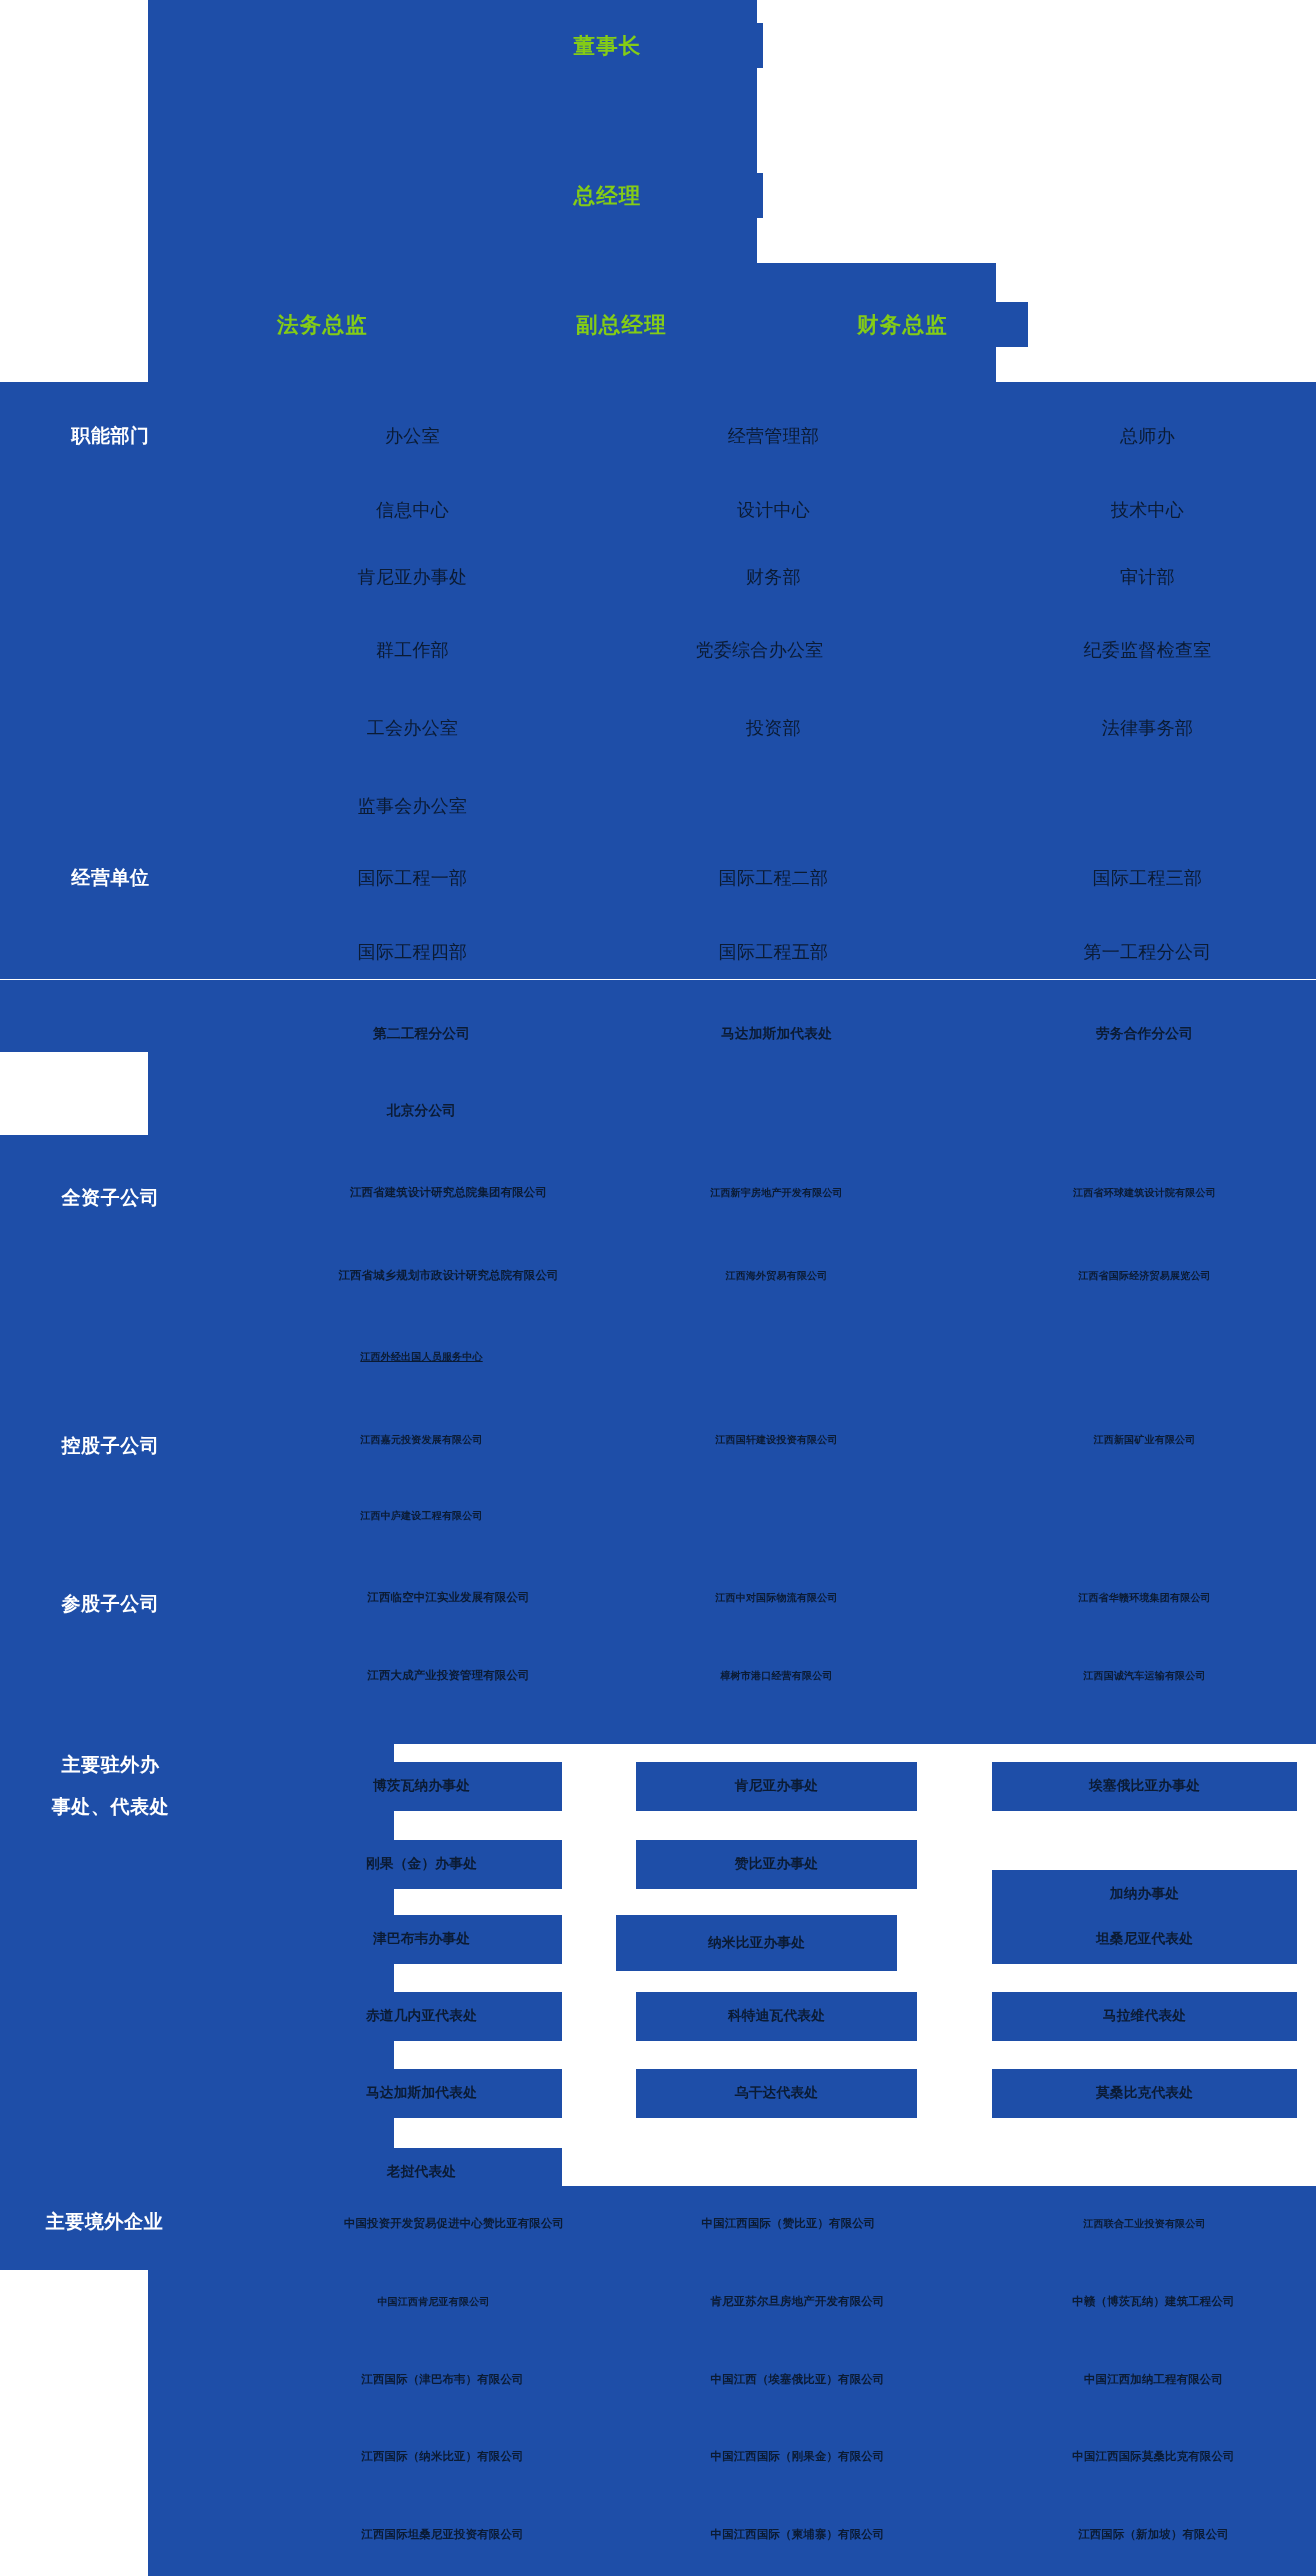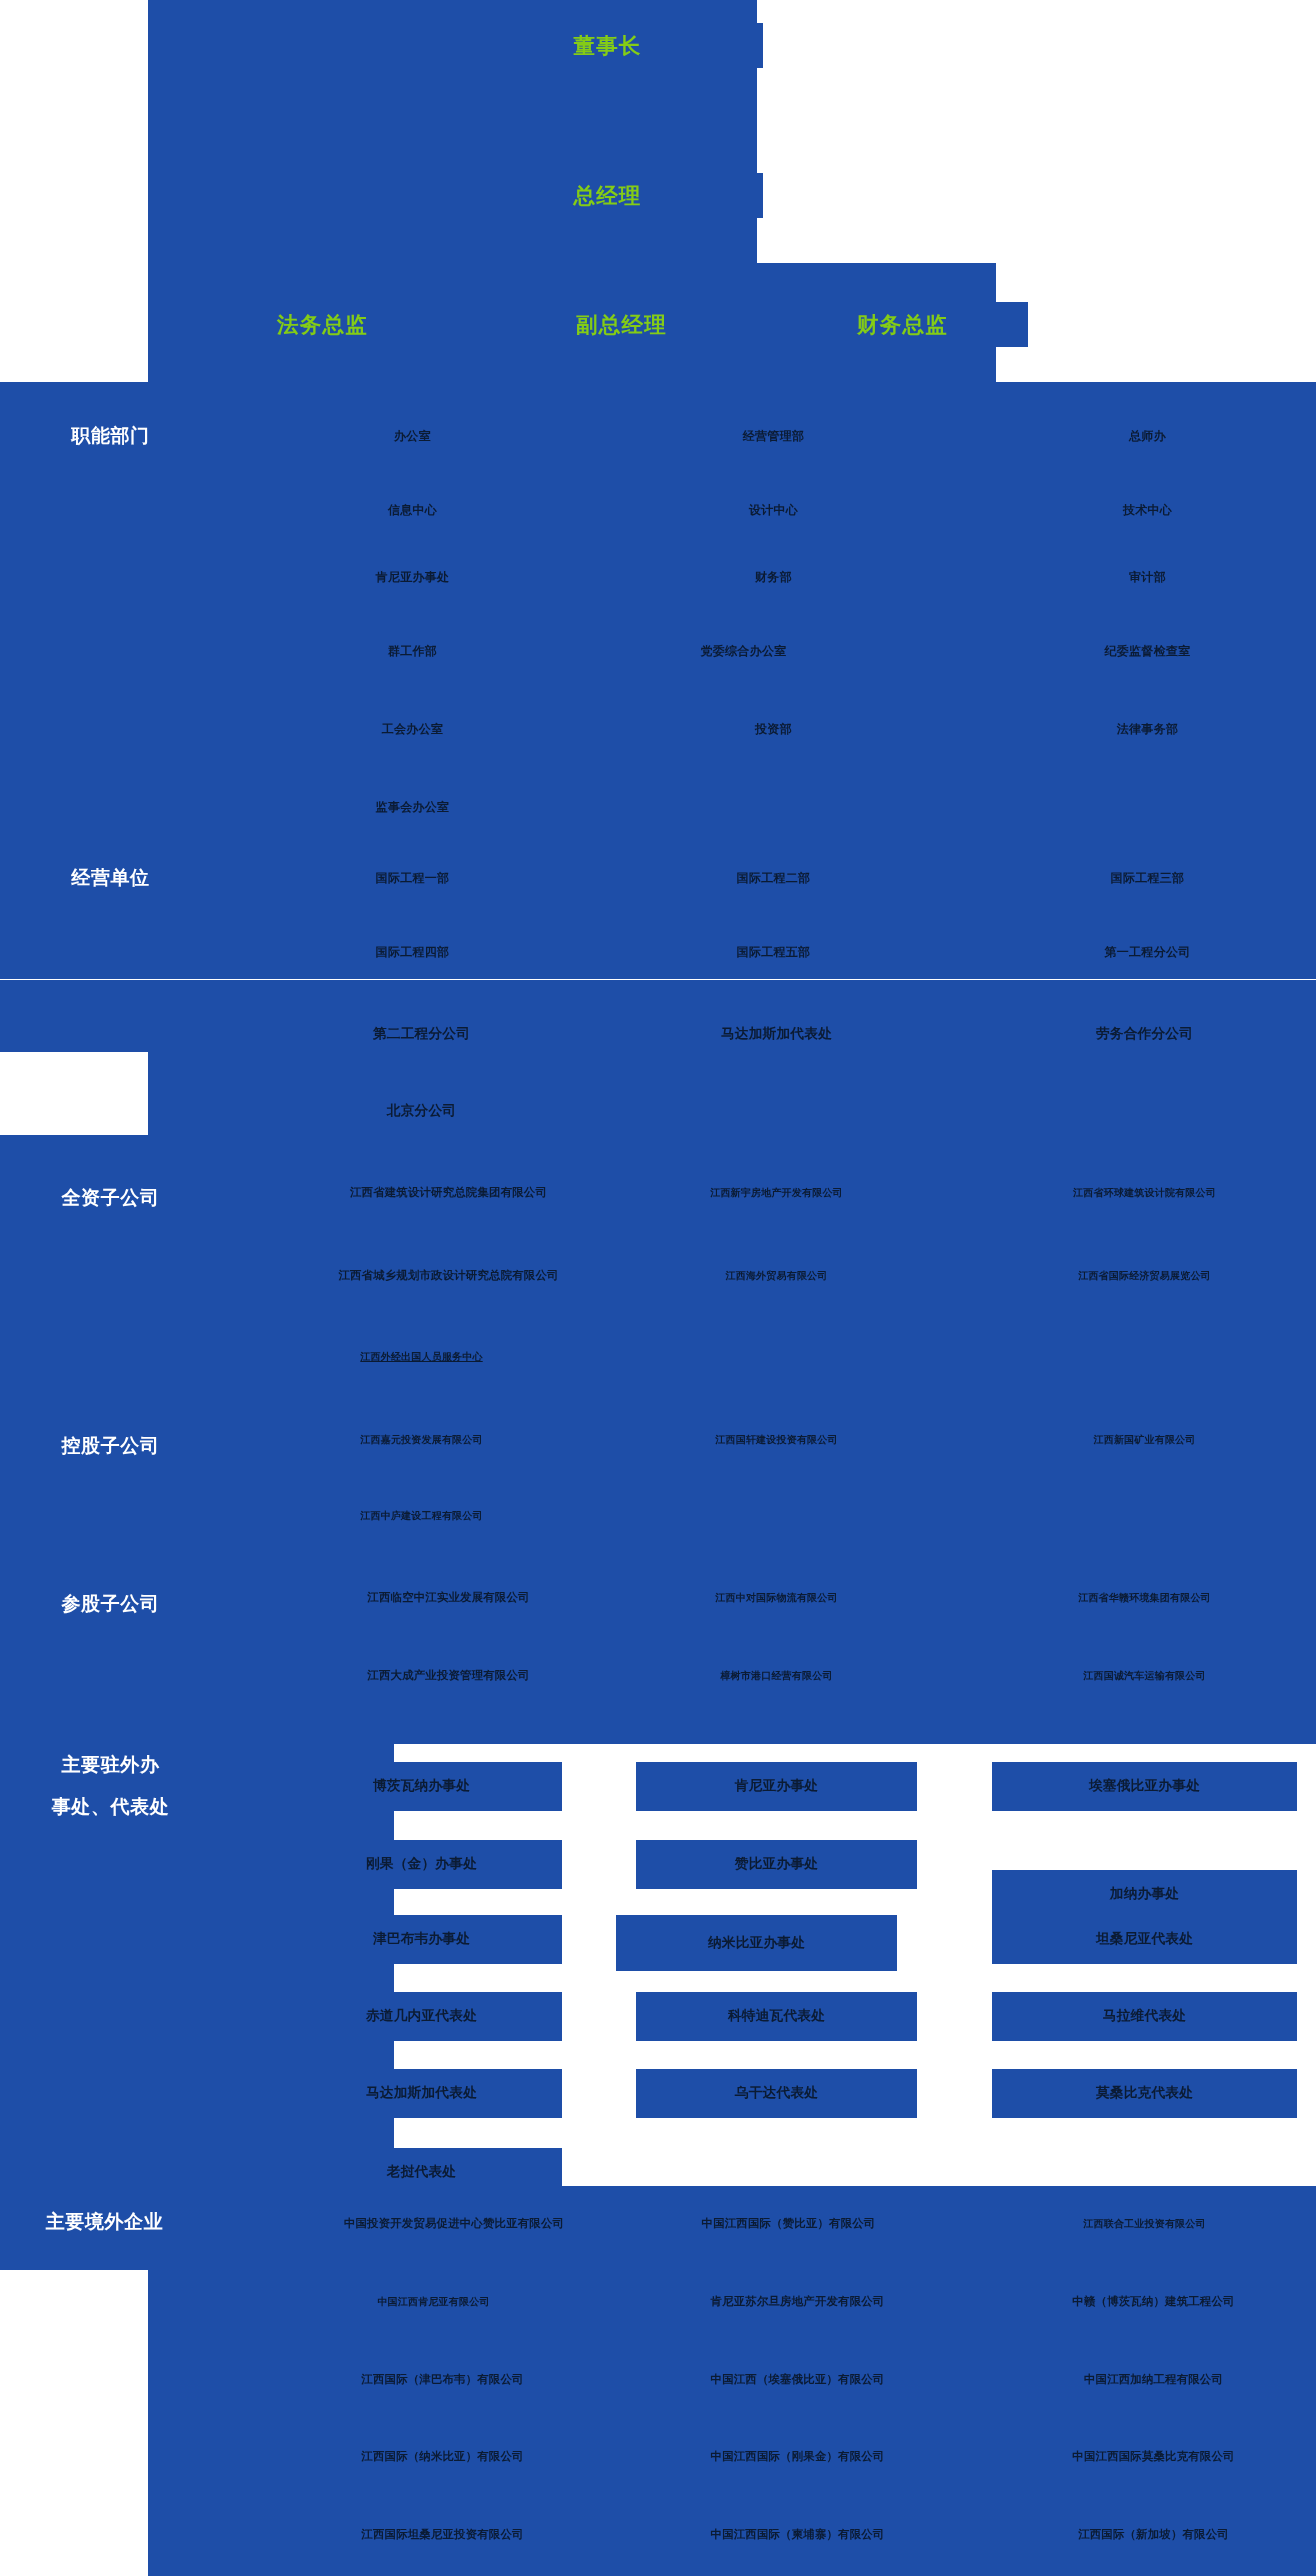--- a/index.html
+++ b/index.html
@@ -15,21 +15,21 @@
         color:#84cc16;font-weight:700;font-size:21.5px;letter-spacing:1.2px;
         background:#1e4ea8;box-sizing:border-box;z-index:3;}
 
   
   .rowlabel{position:absolute;display:flex;align-items:center;justify-content:center;
             color:#ffffff;font-weight:700;font-size:19px;letter-spacing:0.6px;
             text-align:center;line-height:1.45;z-index:4;box-sizing:border-box;}
 
   
   .node{position:absolute;display:flex;align-items:center;justify-content:center;
-        color:#0b1b33;font-weight:700;font-size:12px;letter-spacing:0.3px;
+        color:#0b1b33;font-weight:400;font-size:18px;letter-spacing:0.3px;
         text-align:center;line-height:1.2;z-index:5;box-sizing:border-box;
         white-space:nowrap;overflow:hidden;}
 
   
   .card{position:absolute;display:flex;align-items:center;justify-content:center;
         background:#1e4ea8;color:#0b1b33;font-weight:700;font-size:13.7px;
         letter-spacing:0.2px;text-align:center;line-height:1.2;z-index:5;
         box-sizing:border-box;white-space:nowrap;overflow:hidden;padding:0 3.6px;}
 
   .wide{font-size:10px;}
@@ -77,21 +77,21 @@
 <div class="node" style="left:287px; top:421px;  width:251px; height:31px;">办公室</div>
 <div class="node" style="left:287px; top:496px;  width:251px; height:29px;">信息中心</div>
 <div class="node" style="left:287px; top:562px;  width:251px; height:31px;">肯尼亚办事处</div>
 <div class="node" style="left:287px; top:636px; width:251px; height:30px;">群工作部</div>
 <div class="node" style="left:287px; top:714px; width:251px; height:30px;">工会办公室</div>
 <div class="node" style="left:287px; top:792px; width:251px; height:30px;">监事会办公室</div>
 
 <div class="node" style="left:642px; top:421px;  width:263px; height:31px;">经营管理部</div>
 <div class="node" style="left:642px; top:496px;  width:263px; height:29px;">设计中心</div>
 <div class="node" style="left:642px; top:562px;  width:263px; height:31px;">财务部</div>
-<div class="node" style="left:612px; top:636px; width:263px; height:30px;">党委综合办公室</div>
+<div class="node" style="left:628px; top:636px; width:263px; height:30px;">党委综合办公室</div>
 <div class="node" style="left:642px; top:714px; width:263px; height:30px;">投资部</div>
 
 <div class="node" style="left:1016px; top:421px;  width:263px; height:31px;">总师办</div>
 <div class="node" style="left:1016px; top:496px;  width:263px; height:29px;">技术中心</div>
 <div class="node" style="left:1016px; top:562px;  width:263px; height:31px;">审计部</div>
 <div class="node" style="left:1016px; top:636px; width:263px; height:30px;">纪委监督检查室</div>
 <div class="node" style="left:1016px; top:714px; width:263px; height:30px;">法律事务部</div>
 
 <div class="node" style="left:287px;  top:863px; width:251px; height:31px;">国际工程一部</div>
 <div class="node" style="left:642px; top:863px; width:263px; height:31px;">国际工程二部</div>

